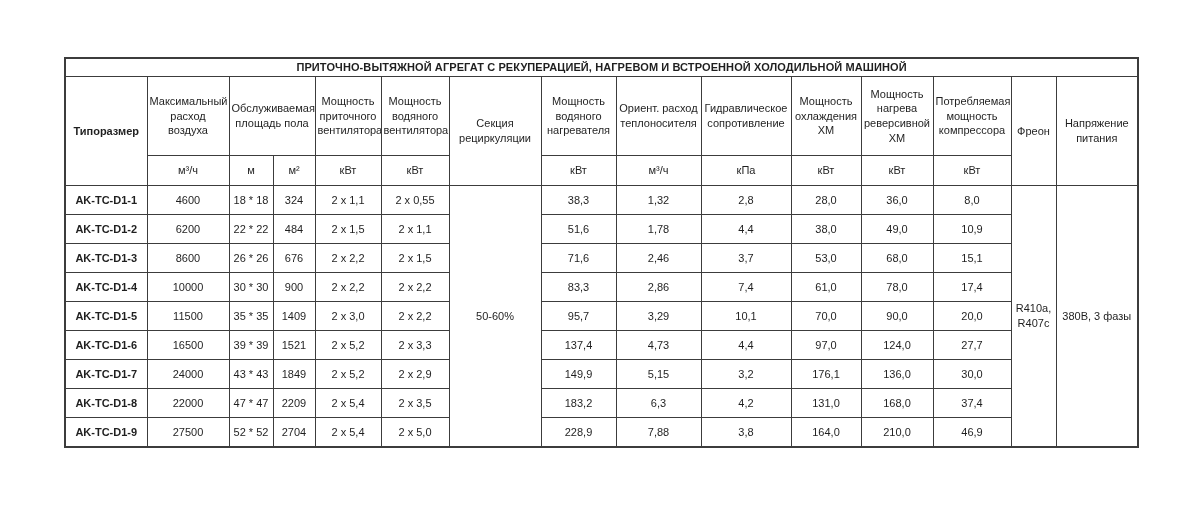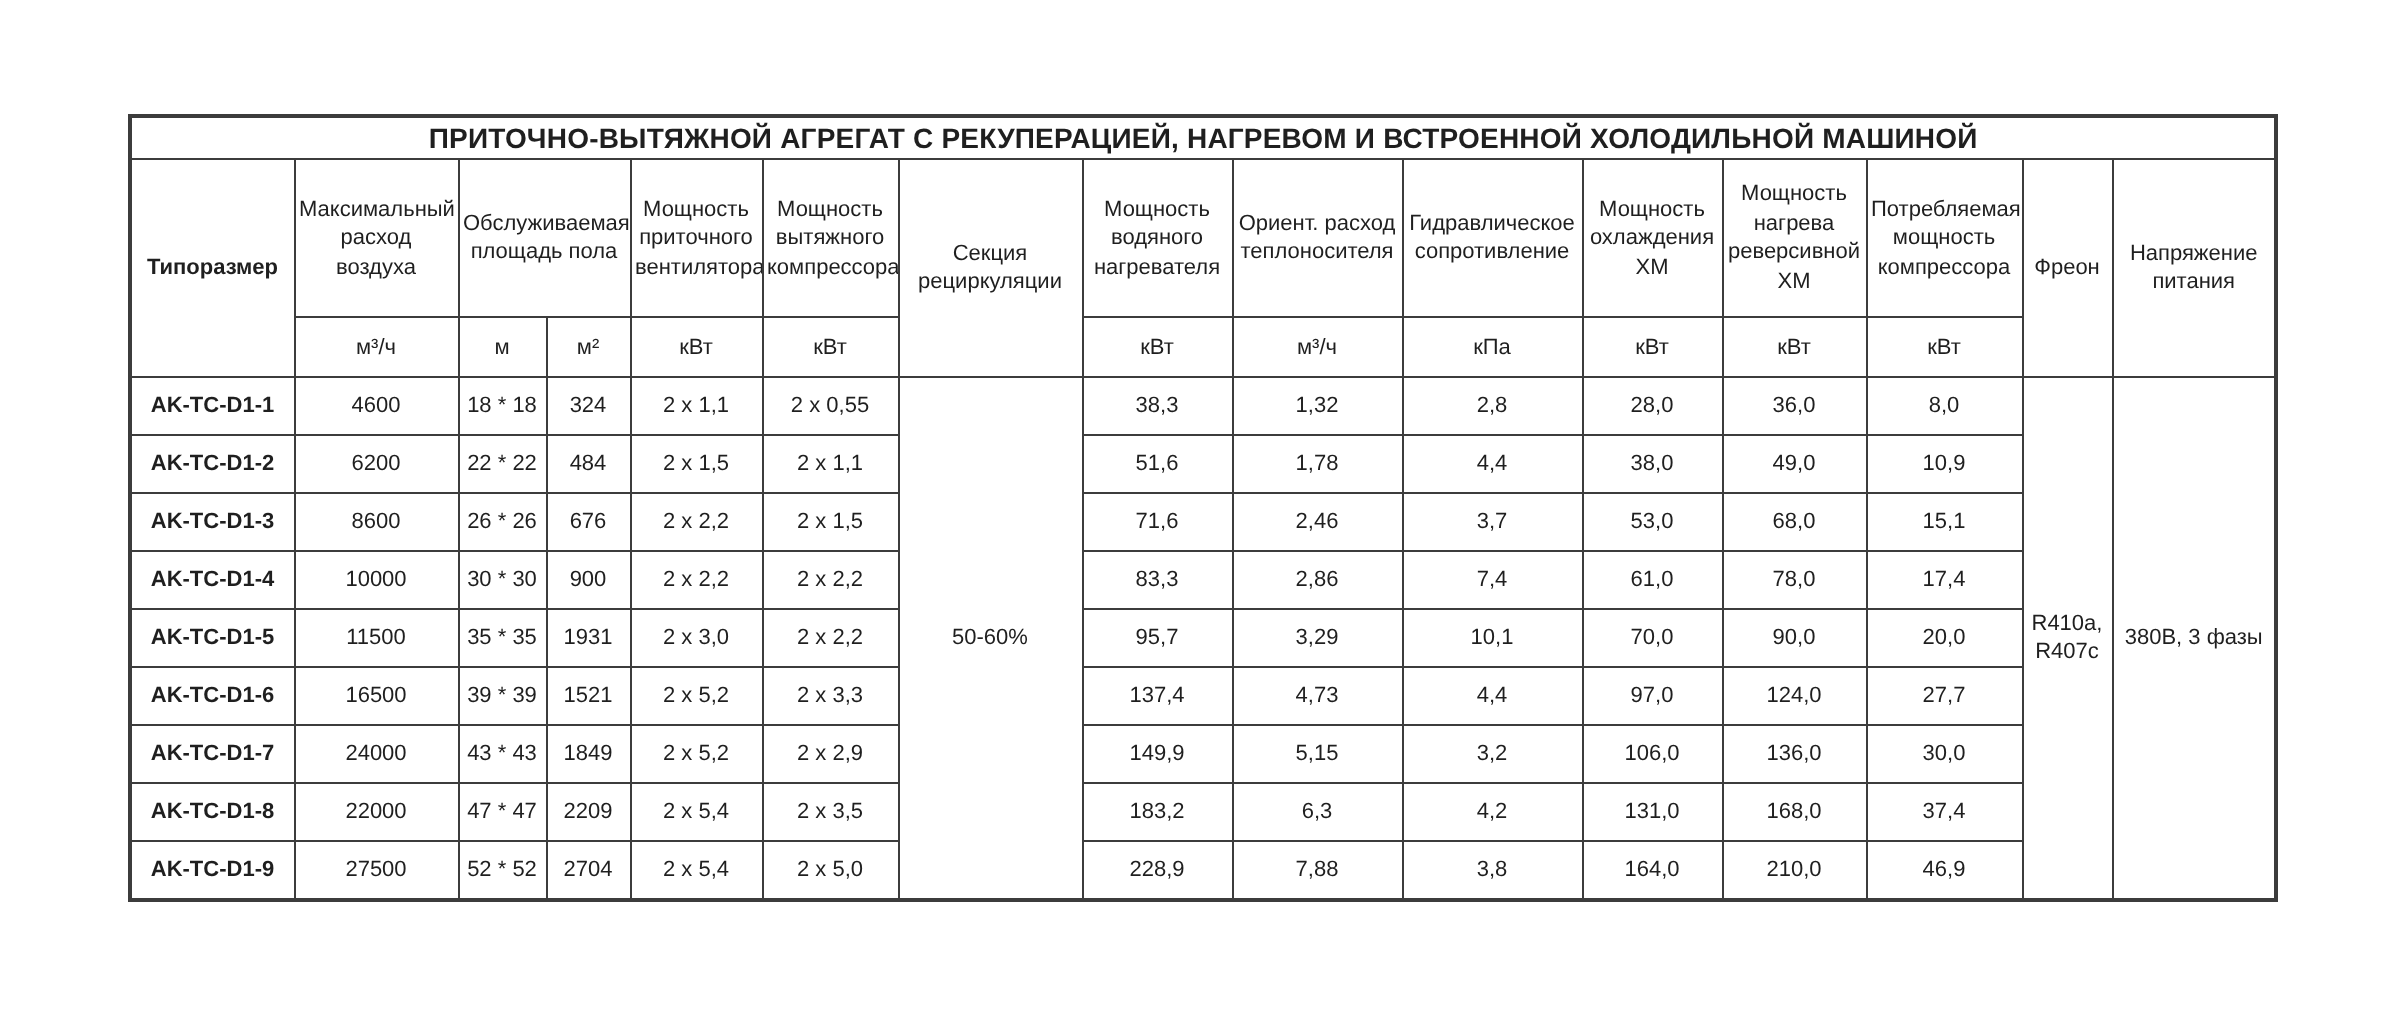--- a/index.html
+++ b/index.html
@@ -23,21 +23,21 @@
     text-align: center;
     vertical-align: middle;
     font-size: 11px;
     line-height: 1.32;
     padding: 1px 2px;
     overflow: hidden;
     background: #ffffff;
   }
   tr.title-row td {
     font-weight: bold;
-    font-size: 14px;
+    font-size: 11px;
     height: 15px;
     letter-spacing: 0.1px;
   }
   tr.header-row td { height: 76px; }
   tr.units-row td { height: 27px; }
   tr.data-row td { height: 26px; }
   td.bold { font-weight: bold; }
   td.pre { white-space: pre-line; }
 </style>
 </head>
@@ -64,21 +64,21 @@
     </colgroup>
     <tbody>
       <tr class="title-row">
         <td colspan="15">ПРИТОЧНО-ВЫТЯЖНОЙ АГРЕГАТ С РЕКУПЕРАЦИЕЙ, НАГРЕВОМ И ВСТРОЕННОЙ ХОЛОДИЛЬНОЙ МАШИНОЙ</td>
       </tr>
       <tr class="header-row">
         <td rowspan="2" class="bold">Типоразмер</td>
         <td>Максимальный расход воздуха</td>
         <td colspan="2">Обслуживаемая площадь пола</td>
         <td>Мощность приточного вентилятора</td>
-        <td>Мощность вытяжного компрессора</td>
+        <td>Мощность водяного вентилятора</td>
         <td rowspan="2">Секция рециркуляции</td>
         <td>Мощность водяного нагревателя</td>
         <td>Ориент. расход теплоносителя</td>
         <td>Гидравлическое сопротивление</td>
         <td>Мощность охлаждения ХМ</td>
         <td>Мощность нагрева реверсивной ХМ</td>
         <td>Потребляемая мощность компрессора</td>
         <td rowspan="2">Фреон</td>
         <td rowspan="2">Напряжение питания</td>
       </tr>
@@ -153,21 +153,21 @@
           <td>2,86</td>
           <td>7,4</td>
           <td>61,0</td>
           <td>78,0</td>
           <td>17,4</td>
         </tr>
         <tr class="data-row">
           <td class="bold">AK-TC-D1-5</td>
           <td>11500</td>
           <td>35 * 35</td>
-          <td>1931</td>
+          <td>1409</td>
           <td>2 x 3,0</td>
           <td>2 x 2,2</td>
           <td>95,7</td>
           <td>3,29</td>
           <td>10,1</td>
           <td>70,0</td>
           <td>90,0</td>
           <td>20,0</td>
         </tr>
         <tr class="data-row">
@@ -187,21 +187,21 @@
         <tr class="data-row">
           <td class="bold">AK-TC-D1-7</td>
           <td>24000</td>
           <td>43 * 43</td>
           <td>1849</td>
           <td>2 x 5,2</td>
           <td>2 x 2,9</td>
           <td>149,9</td>
           <td>5,15</td>
           <td>3,2</td>
-          <td>106,0</td>
+          <td>176,1</td>
           <td>136,0</td>
           <td>30,0</td>
         </tr>
         <tr class="data-row">
           <td class="bold">AK-TC-D1-8</td>
           <td>22000</td>
           <td>47 * 47</td>
           <td>2209</td>
           <td>2 x 5,4</td>
           <td>2 x 3,5</td>

